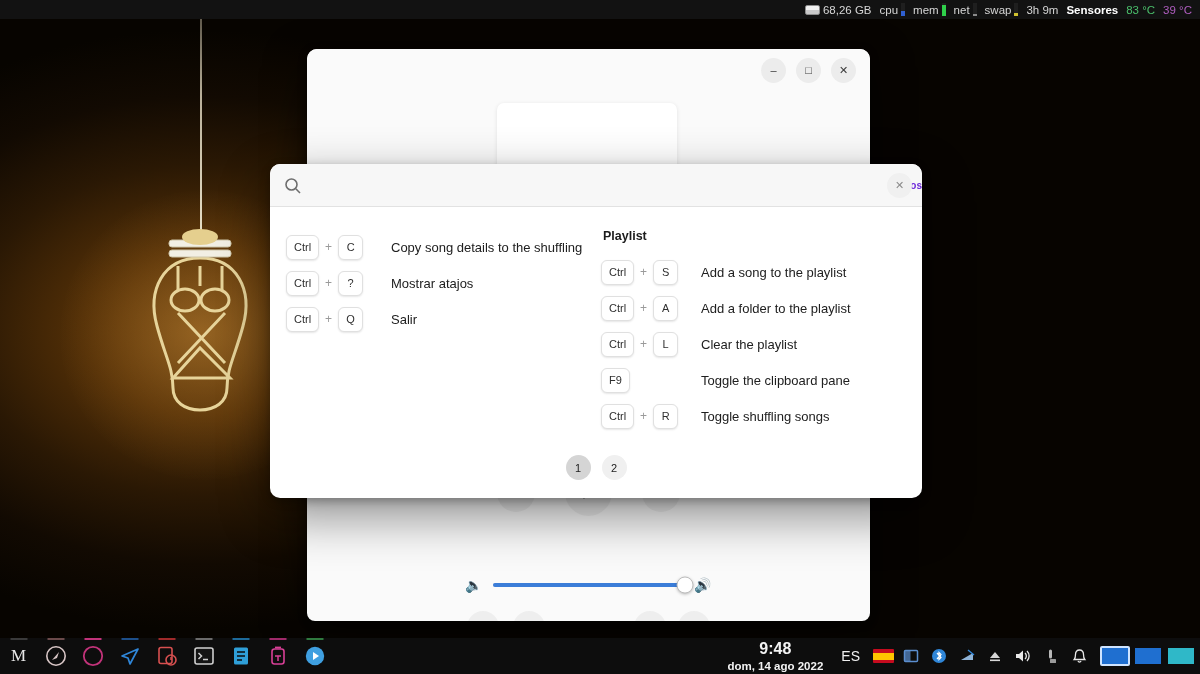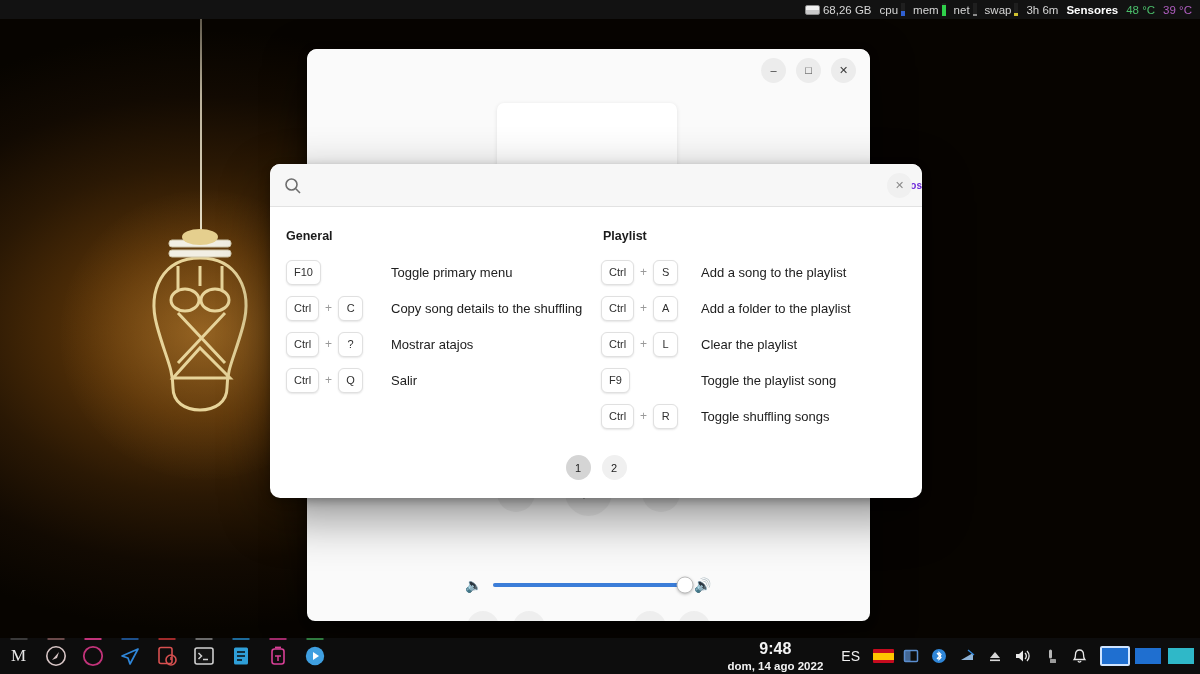--- a/index.html
+++ b/index.html
@@ -277,27 +277,27 @@
           <i style="height:2px;background:#8a8a8a"></i>
         </span>
     </div>
     <div class="tb-item">
       <span>swap</span>
       <span class="tb-graph">
           <i style="height:3px;background:#d0c22f"></i>
         </span>
     </div>
     <div class="tb-item">
-      <span>3h 6m</span>
+      <span>3h 9m</span>
     </div>
     <div class="tb-item">
       <span class="tb-bold">Sensores</span>
     </div>
     <div class="tb-item">
-      <span style="color:#4bbf6b">48 °C</span>
+      <span style="color:#4bbf6b">83 °C</span>
     </div>
     <div class="tb-item">
       <span style="color:#b05ec0">39 °C</span>
     </div>
   </div>
 
   <div id="player">
     <div id="player-titlebar">
       <button class="winbtn">–</button>
       <button class="winbtn">□</button>
@@ -338,28 +338,21 @@
             <path d="M12.8 12.8 L17 17"></path>
         </svg>
       </span>
       <div id="sc-title">Atajos</div>
       <button id="sc-close">✕</button>
     </div>
 
     <div id="sc-columns">
 
       <div class="sc-col left">
-        <div class="sc-coltitle">General</div>
-
-        <div class="sc-row">
-          <span class="keys">
-            <span class="keycap">F10</span>
-          </span>
-          <span class="sc-desc">Toggle primary menu</span>
-        </div>
+
 
         <div class="sc-row">
           <span class="keys">
             <span class="keycap">Ctrl</span>
             <span class="kplus">+</span>
             <span class="keycap">C</span>
           </span>
           <span class="sc-desc">Copy song details to the shuffling</span>
         </div>
 
@@ -409,21 +402,21 @@
             <span class="kplus">+</span>
             <span class="keycap">L</span>
           </span>
           <span class="sc-desc">Clear the playlist</span>
         </div>
 
         <div class="sc-row">
           <span class="keys">
             <span class="keycap">F9</span>
           </span>
-          <span class="sc-desc">Toggle the playlist song</span>
+          <span class="sc-desc">Toggle the clipboard pane</span>
         </div>
 
         <div class="sc-row">
           <span class="keys">
             <span class="keycap">Ctrl</span>
             <span class="kplus">+</span>
             <span class="keycap">R</span>
           </span>
           <span class="sc-desc">Toggle shuffling songs</span>
         </div>

